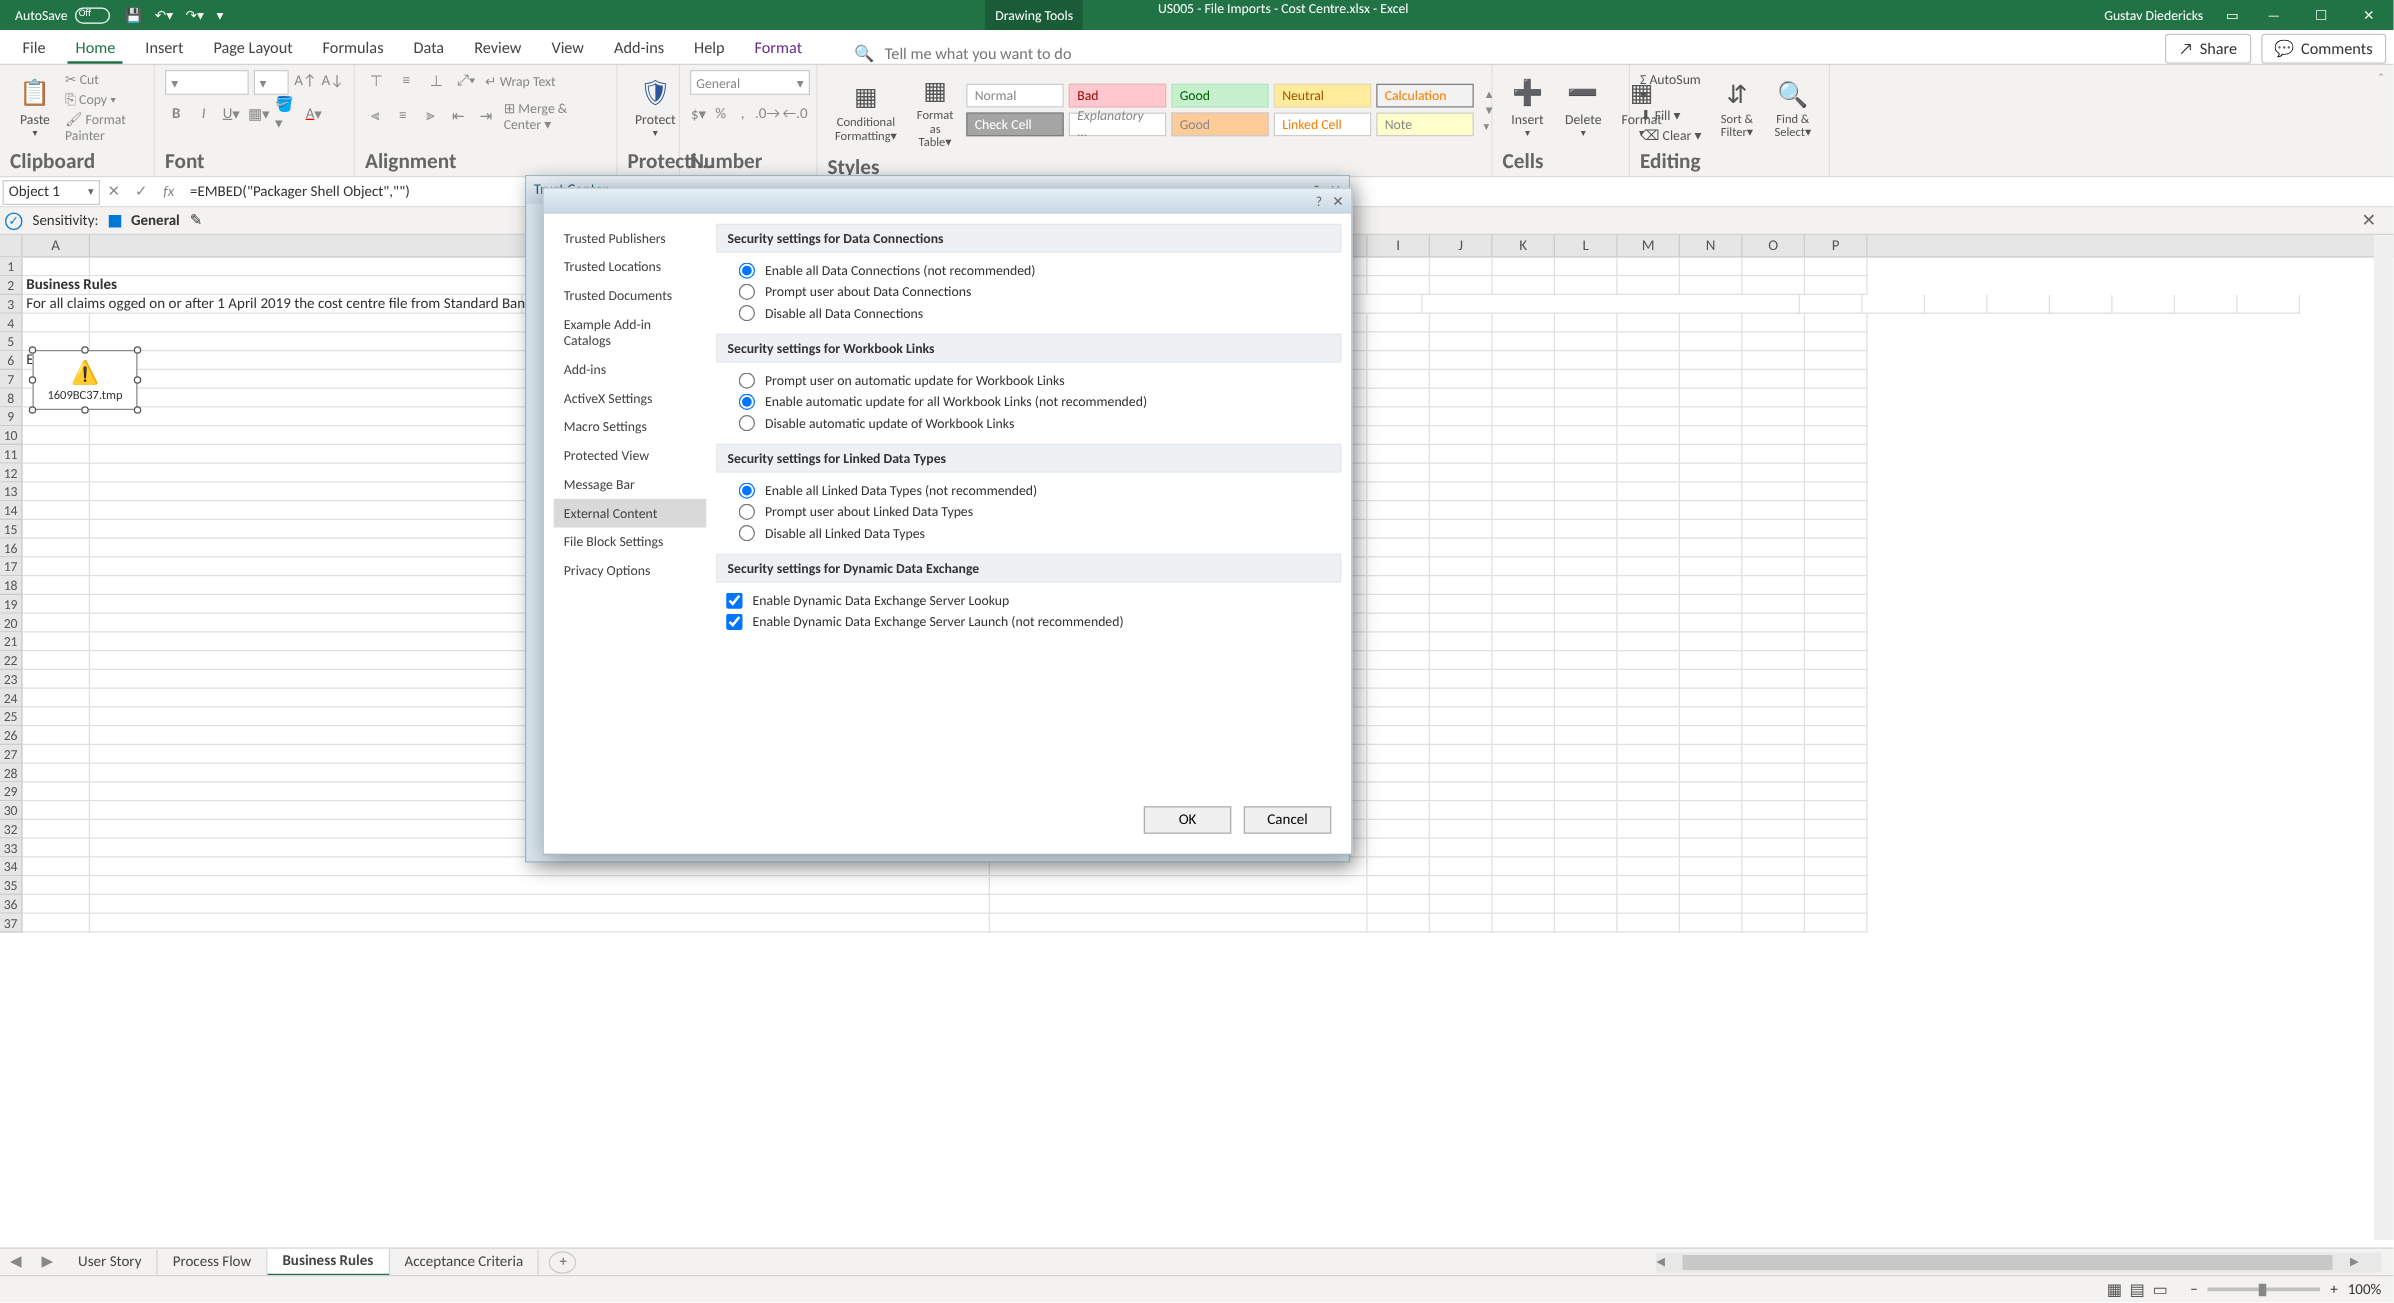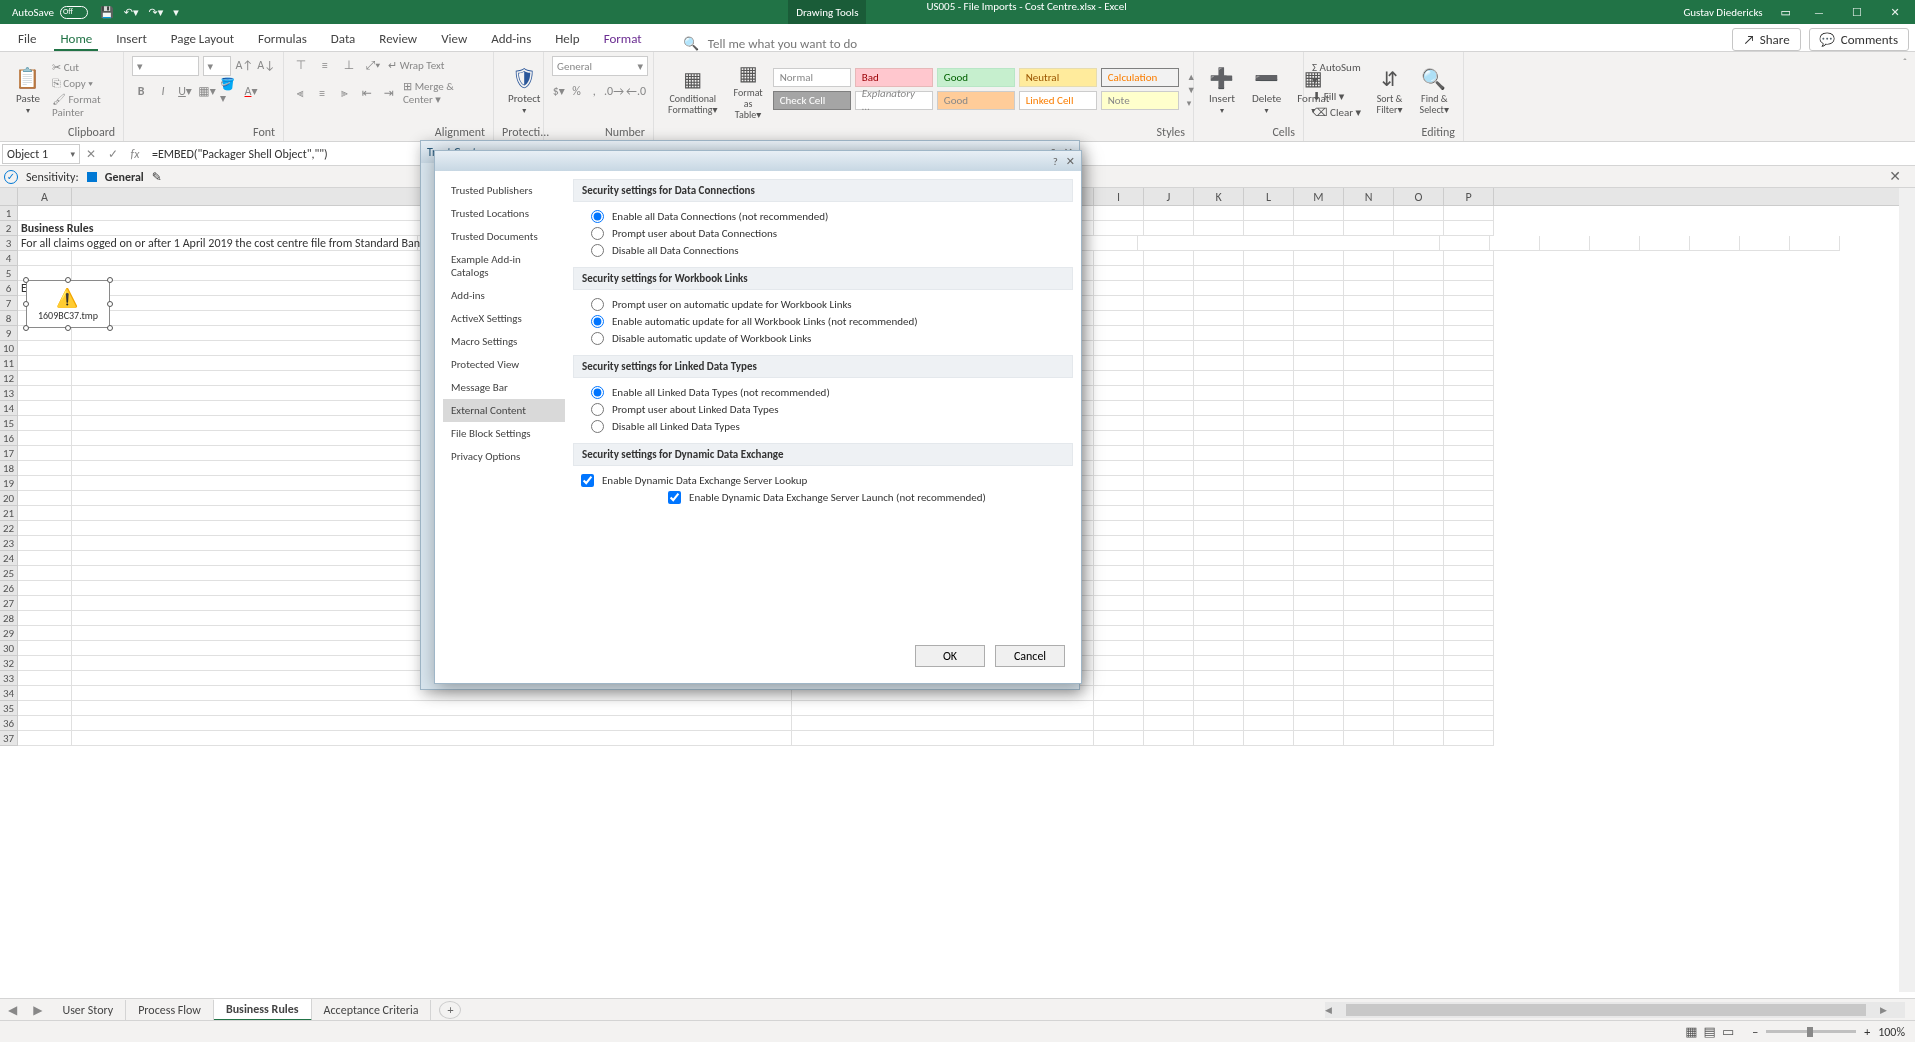--- a/index.html
+++ b/index.html
@@ -23,21 +23,21 @@
 .tabs .tab.active::after { content:""; position:absolute; left:6px; right:6px; bottom:0; height:2px; background:#217346; }
 .tabs .tab.context { color:#6a2c91; }
 .tabs .tellme { margin-left:30px; display:flex; align-items:center; gap:8px; color:#777; font-size:13px; }
 .tabs .rightbtns { margin-left:auto; display:flex; gap:8px; }
 .tabs .rightbtns .pill { border:1px solid #c6c6c6; border-radius:3px; padding:3px 10px; font-size:13px; color:#333; display:flex; align-items:center; gap:5px; }
 
 
 .ribbon { height:90px; background:#f3f2f1; display:flex; border-bottom:1px solid #d4d4d4; }
 .group { border-right:1px solid #e0e0e0; padding:4px 8px 2px; display:flex; flex-direction:column; }
 .group .gctl { flex:1; display:flex; align-items:center; gap:4px; color:#888; }
-.group .glabel { text-align:right; font-size:12px; color:#666; padding-top:2px; position:relative; }
+.group .glabel { text-align:left; font-size:17px; color:#666; padding-top:2px; position:relative;font-weight:bold; }
 .bigbtn { display:flex; flex-direction:column; align-items:center; padding:2px 6px; font-size:11px; color:#555; }
 .bigbtn .ic { width:28px; height:28px; display:flex; align-items:center; justify-content:center; font-size:20px; }
 .combo { height:20px; border:1px solid #ccc; background:#fff; display:inline-flex; align-items:center; padding:0 4px; color:#888; font-size:11px; }
 .smallbtn { width:18px; height:18px; display:inline-flex; align-items:center; justify-content:center; color:#888; font-size:12px; }
 
 .stylebox { width:78px; height:19px; border:1px solid #ccc; background:#fff; font-size:11px; padding:2px 6px; display:flex; align-items:center; }
 .sb-normal { background:#fff; }
 .sb-bad { background:#ffc7ce; color:#9c0006; border-color:#e6b8b8; }
 .sb-good { background:#c6efce; color:#006100; border-color:#b8e6c6; }
 .sb-neutral { background:#ffeb9c; color:#9c5700; border-color:#e6dcb0; }
@@ -987,21 +987,21 @@
       <div class="opt">
           <input type="radio" style="">
           <span>Disable all Linked Data Types</span>
         </div>
       <div style="height:8px;"></div>
       <div class="section">Security settings for Dynamic Data Exchange</div>
       <div class="opt" style="padding-left:8px;">
           <input type="checkbox" checked="" style="">
           <span>Enable Dynamic Data Exchange Server Lookup</span>
         </div>
-      <div class="opt" style="padding-left:8px;justify-content:center;">
+      <div class="opt" style="padding-left:8px;">
           <input type="checkbox" checked="" style="">
           <span>Enable Dynamic Data Exchange Server Launch (not recommended)</span>
         </div>
       <div class="btns">
         <button>OK</button>
         <button>Cancel</button>
       </div>
     </div>
   </div>
 </div>

